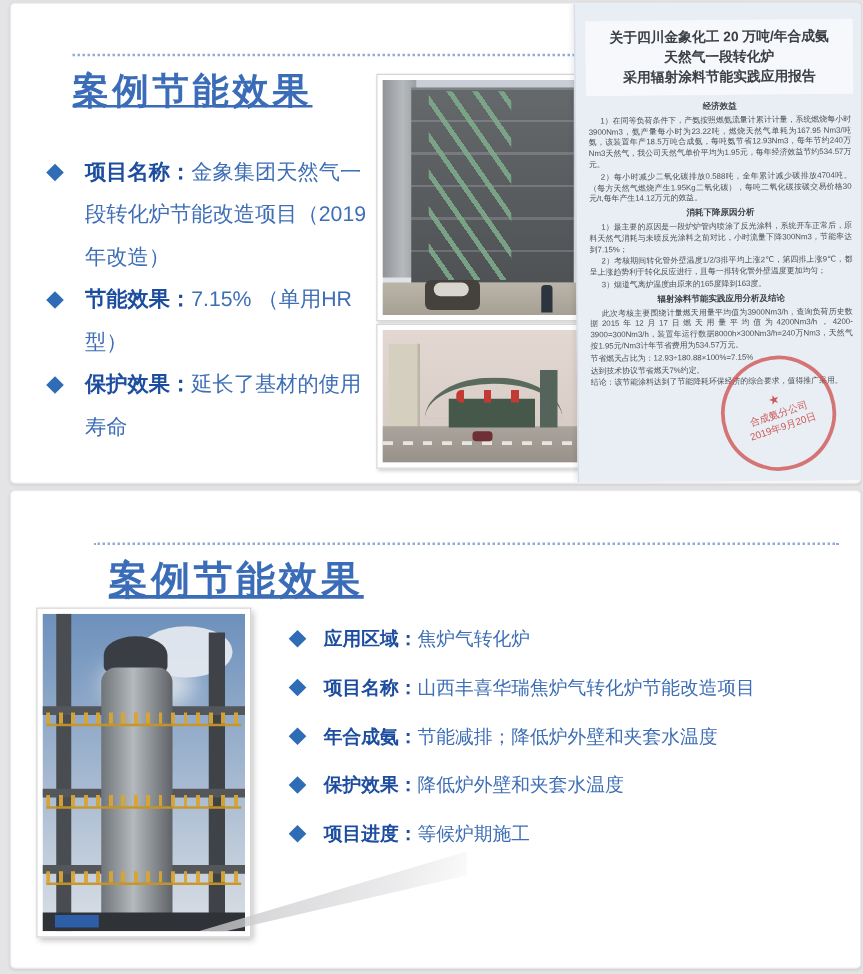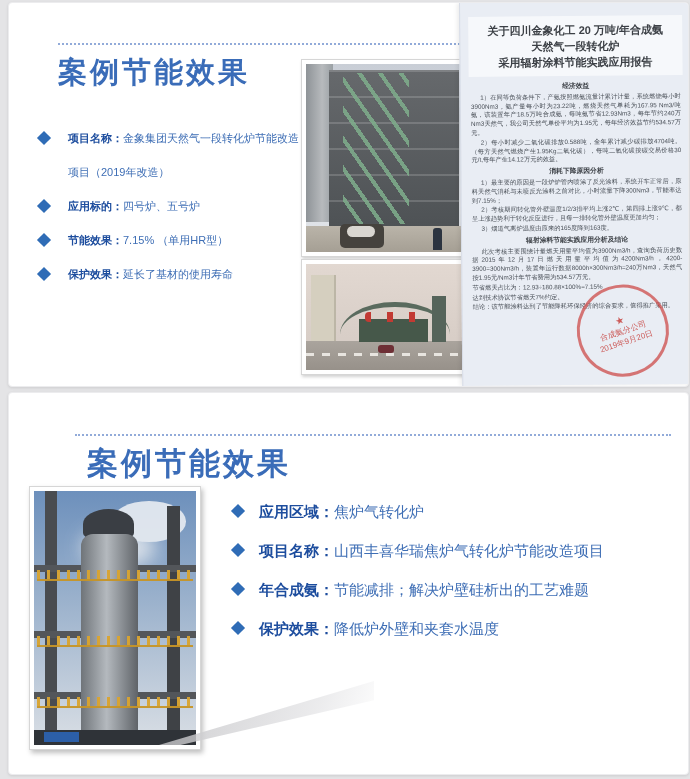--- a/index.html
+++ b/index.html
@@ -9,29 +9,29 @@
 
   .card{position:absolute;left:8px;width:679px;background:#ffffff;border:1px solid #ececee;
         border-radius:4px;box-shadow:0 1px 3px rgba(0,0,0,.10);overflow:hidden;}
   .card1{top:2px;height:383px;}
   .card2{top:392px;height:381px;}
 
   .dotline{position:absolute;border-top:2px dotted #92abd9;height:0;}
   .dot1{left:49px;top:40px;width:402px;}
   .dot2{left:66px;top:41px;width:596px;}
 
-  .title{position:absolute;margin:0;color:#3a6cb8;font-weight:bold;letter-spacing:3px;}
+  .title{position:absolute;margin:0;color:#3a6cb8;font-weight:bold;letter-spacing:3px;text-decoration:underline;}
   .t1{left:49px;top:50px;font-size:29px;}
   .t2{left:78px;top:50px;font-size:31px;}
 
   
   .bullets{position:absolute;}
   .b1{left:22px;top:118px;width:274px;}
   .b2{left:221px;top:99px;width:450px;}
-  .bullet{position:relative;font-size:11px;line-height:34px;color:#3e6eb5;}
+  .bullet{position:relative;font-size:17px;line-height:34px;color:#3e6eb5;}
   .b2 .bullet{font-size:15px;line-height:39px;}
   .b1 .bullet{padding-left:37px;}
   .b2 .bullet{padding-left:29px;}
   .bullet .lbl{color:#1d4d9e;font-weight:bold;}
   .bullet .val{color:#3e6eb5;}
   .diamond{position:absolute;top:12px;width:10px;height:10px;background:#2f6cb6;
            transform:rotate(45deg);}
   .b1 .diamond{left:8px;}
   .b2 .diamond{left:3px;top:14px;}
 
@@ -118,23 +118,20 @@
 
   <section class="card card1">
     <div class="dotline dot1"></div>
     <h1 class="title t1">案例节能效果</h1>
 
     <div class="bullets b1">
       <div class="bullet">
         <span class="diamond"></span><b class="lbl">项目名称：</b><span class="val">金象集团天然气一段转化炉节能改造项目（2019年改造）</span>
       </div>
       <div class="bullet">
-        <span class="diamond"></span><b class="lbl">应用标的：</b><span class="val">四号炉、五号炉</span>
-      </div>
-      <div class="bullet">
         <span class="diamond"></span><b class="lbl">节能效果：</b><span class="val">7.15% （单用HR型）</span>
       </div>
       <div class="bullet">
         <span class="diamond"></span><b class="lbl">保护效果：</b><span class="val">延长了基材的使用寿命</span>
       </div>
     </div>
 
     <div class="photo-frame ph1">
       <div class="photo">
         <div class="layer p1-sky"></div>
@@ -216,21 +213,24 @@
     <div class="swoosh"></div>
 
     <div class="bullets b2">
       <div class="bullet">
         <span class="diamond"></span><b class="lbl">应用区域：</b><span class="val">焦炉气转化炉</span>
       </div>
       <div class="bullet">
         <span class="diamond"></span><b class="lbl">项目名称：</b><span class="val">山西丰喜华瑞焦炉气转化炉节能改造项目</span>
       </div>
       <div class="bullet">
-        <span class="diamond"></span><b class="lbl">年合成氨：</b><span class="val">节能减排；解决炉壁硅析出的工艺难题</span>
+        <span class="diamond"></span><b class="lbl">年合成氨：</b><span class="val">节能减排；降低炉外壁和夹套水温度</span>
       </div>
       <div class="bullet">
         <span class="diamond"></span><b class="lbl">保护效果：</b><span class="val">降低炉外壁和夹套水温度</span>
       </div>
+      <div class="bullet">
+        <span class="diamond"></span><b class="lbl">项目进度：</b><span class="val">等候炉期施工</span>
+      </div>
     </div>
   </section>
 
 </div>
 
 </body></html>

